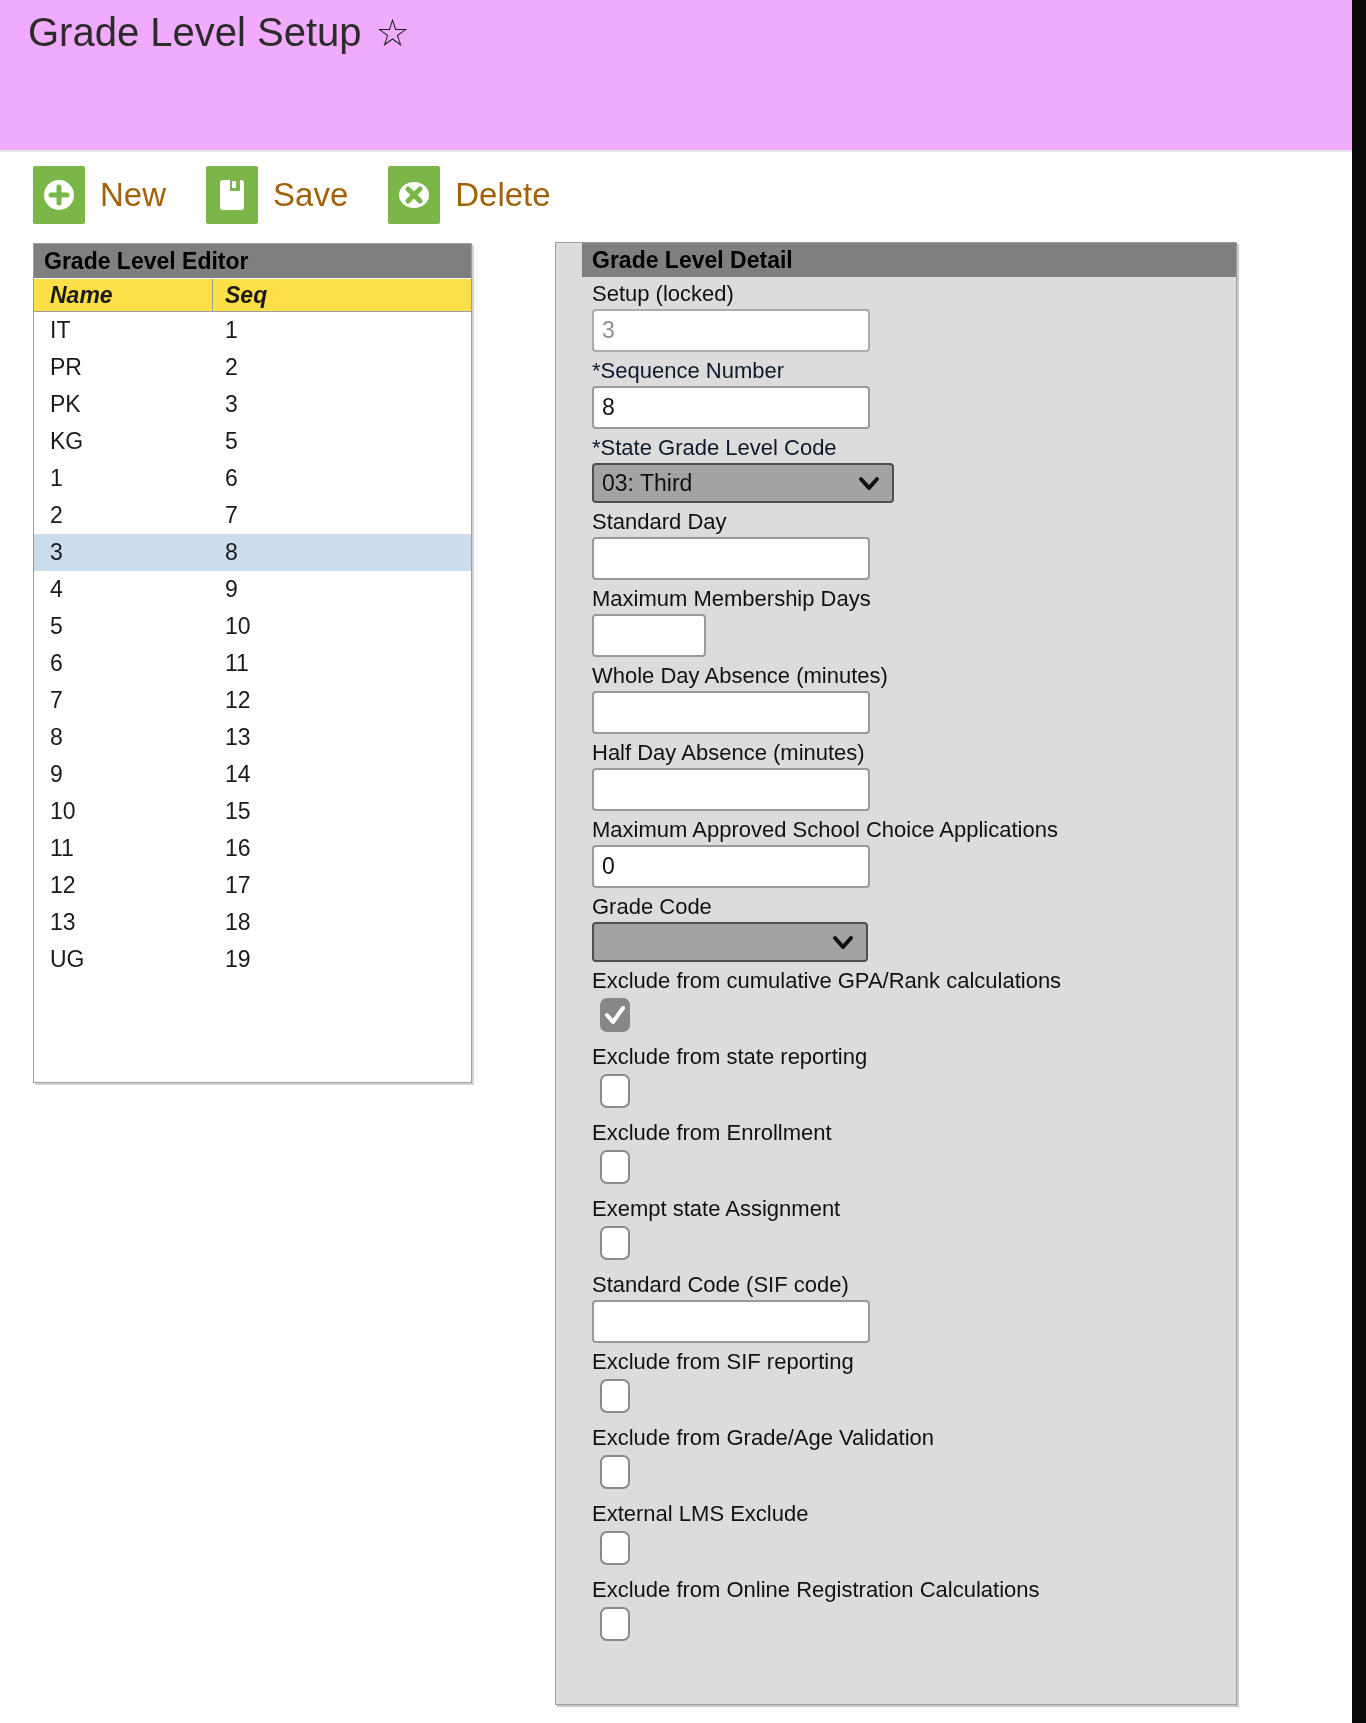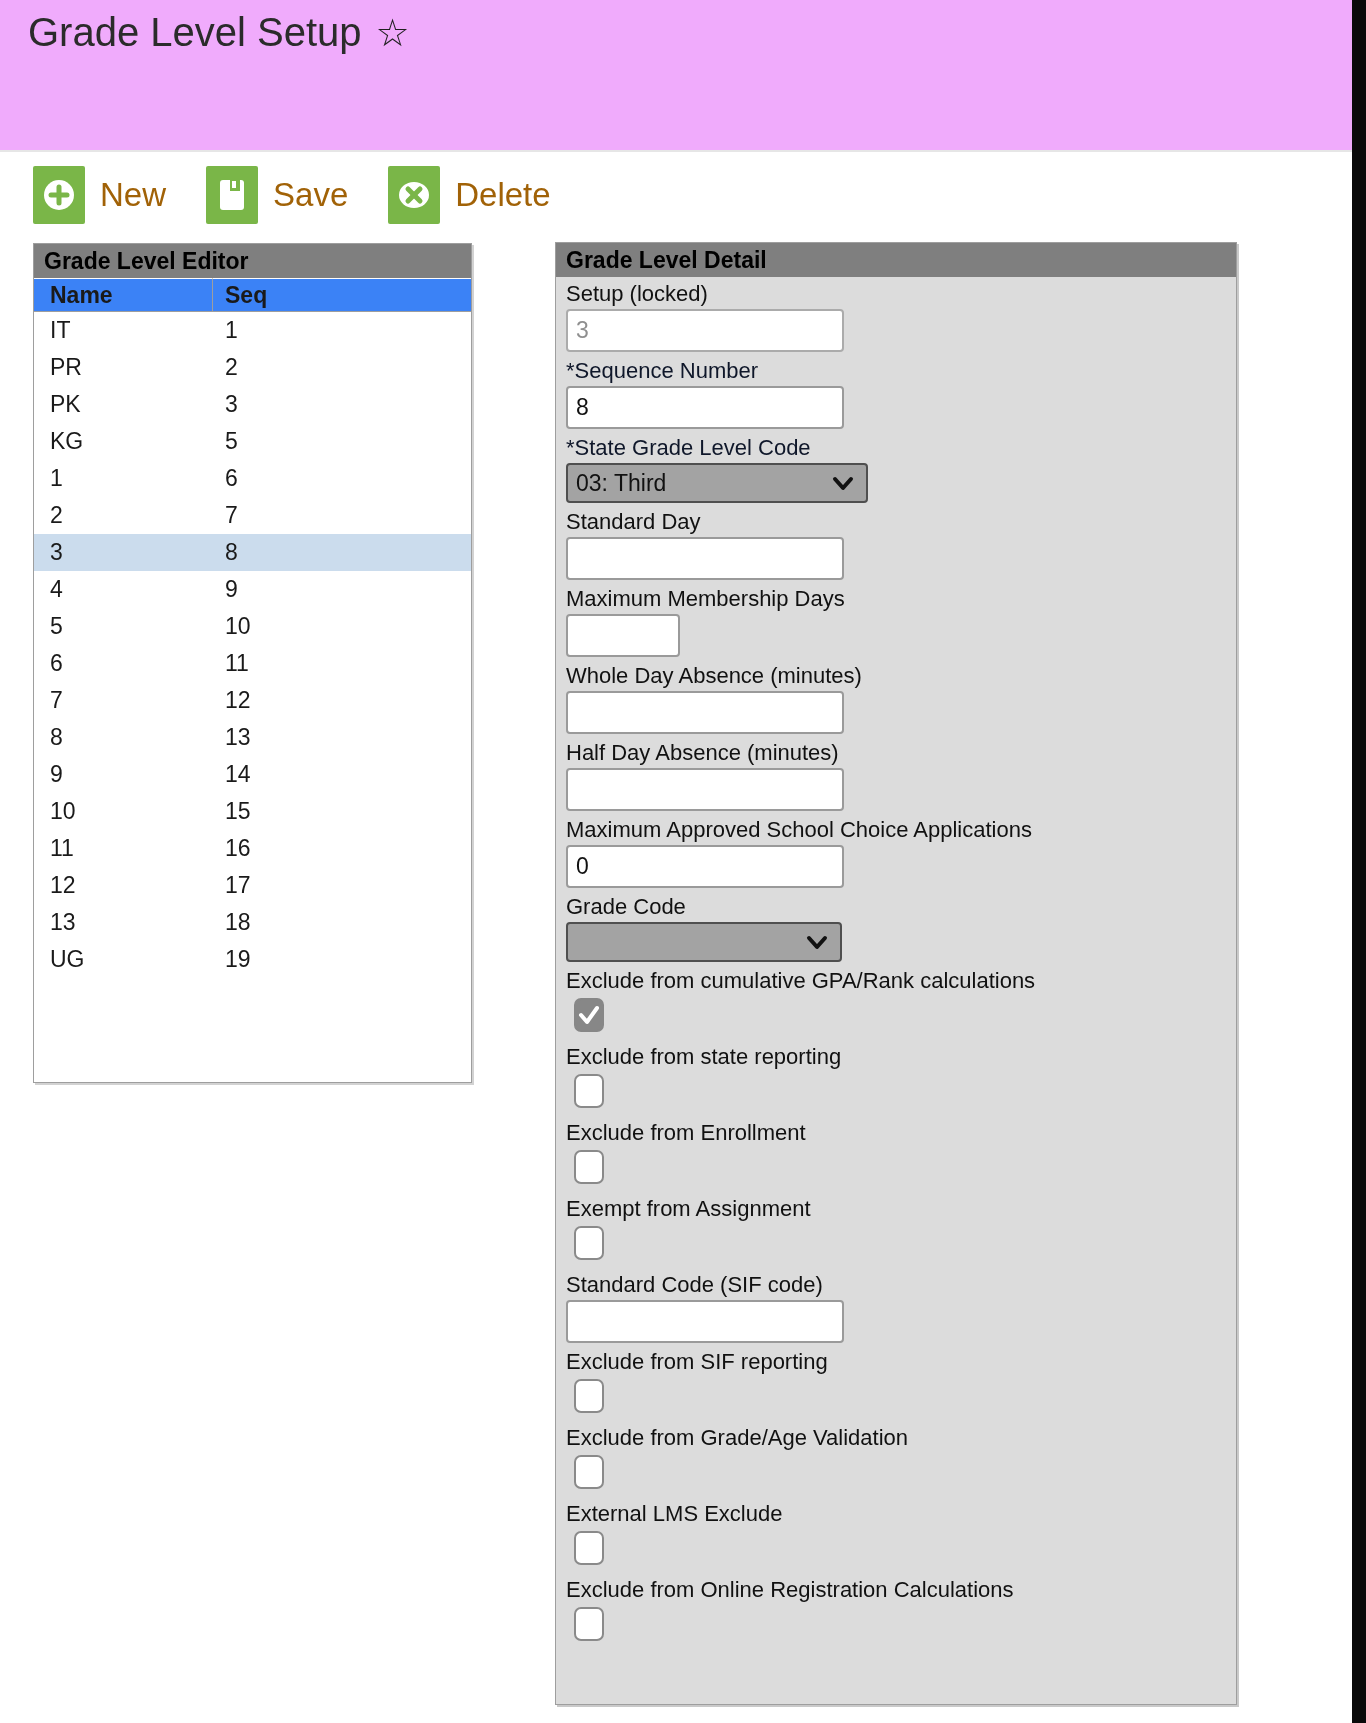--- a/index.html
+++ b/index.html
@@ -20,32 +20,32 @@
   .toolbar { position:absolute; left:33px; top:166px; display:flex; gap:40px; }
   .tb-btn { display:flex; align-items:center; gap:15px; cursor:pointer; }
   .tb-icon { width:52px; height:58px; background:#7ab648; border-radius:2px; display:flex; align-items:center; justify-content:center; }
   .tb-label { font-size:33px; color:#a16207; }
 
   
   .editor-panel { position:absolute; left:33px; top:243px; width:439px; height:840px;
     background:#fff; border:1px solid #9e9e9e; box-shadow:2px 2px 0 #d2d2d2; }
   .panel-header { height:34px; background:#7f7f7f; color:#000000; font-weight:bold; font-size:23px; line-height:34px; padding-left:10px; }
   .col-head-row { display:flex; height:34px; }
-  .c-head { background:#3b82f6; border-right:1px solid #9e9e9e; border-bottom:1px solid #9e9e9e; border-top:1px solid #fdfdfd;
-    font-weight:bold; font-size:23px; line-height:32px; }
+  .c-head { background:#fde047; border-right:1px solid #9e9e9e; border-bottom:1px solid #9e9e9e; border-top:1px solid #fdfdfd;
+    font-weight:bold; font-size:23px; line-height:32px;font-style:italic; }
   .c-head.name { width:179px; padding-left:16px; }
   .c-head.seq { flex:1; padding-left:12px; border-right:none; }
   .t-row { display:flex; height:37px; font-size:23px; line-height:37px; cursor:pointer; }
   .t-row.selected { background:#cbdced; }
   .c-name { width:179px; padding-left:16px; }
   .c-seq { flex:1; padding-left:12px; }
 
   
   .detail-panel { position:absolute; left:555px; top:242px; width:682px; height:1463px;
-    background:#dcdcdc; border:1px solid #9e9e9e; box-shadow:2px 2px 0 #c9c9c9; }
+    background:#dcdcdc; border:1px solid #9e9e9e; box-shadow:2px 2px 0 #c9c9c9;padding-left:26px; }
   .detail-fields { padding:4px 10px 0 10px; }
   .f-label { font-size:22px; line-height:25px; color:#111; margin:6px 0 3px 0; }
   .field:first-child .f-label { margin-top:0; }
   .f-label.required { color:#0f172a; }
   .f-input { display:block; height:43px; border:2px solid #9a9a9a; border-radius:4px; background:#fff;
     font-family:inherit; font-size:23px; color:#111; padding:0 8px; outline:none; }
   .f-input.wide { width:278px; }
   .f-input.narrow { width:114px; }
   .f-input.locked { color:#8f8f8f; border-color:#ababab; }
   .f-select { width:302px; height:40px; border:2px solid #4f4f4f; border-radius:4px; background:#a3a3a3;
@@ -241,21 +241,21 @@
       </div>
       <div class="field">
         <div class="f-label">Exclude from state reporting</div>
         <div class="f-checkbox"></div>
       </div>
       <div class="field">
         <div class="f-label">Exclude from Enrollment</div>
         <div class="f-checkbox"></div>
       </div>
       <div class="field">
-        <div class="f-label">Exempt from Assignment</div>
+        <div class="f-label">Exempt state Assignment</div>
         <div class="f-checkbox"></div>
       </div>
       <div class="field">
         <div class="f-label">Standard Code (SIF code)</div>
         <input class="f-input wide" style="">
       </div>
       <div class="field">
         <div class="f-label">Exclude from SIF reporting</div>
         <div class="f-checkbox"></div>
       </div>

